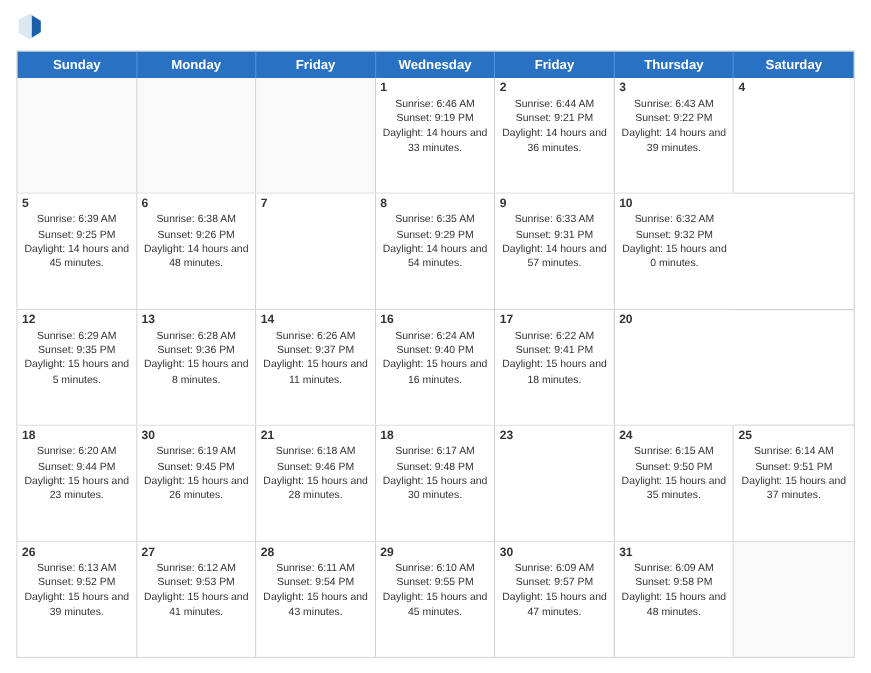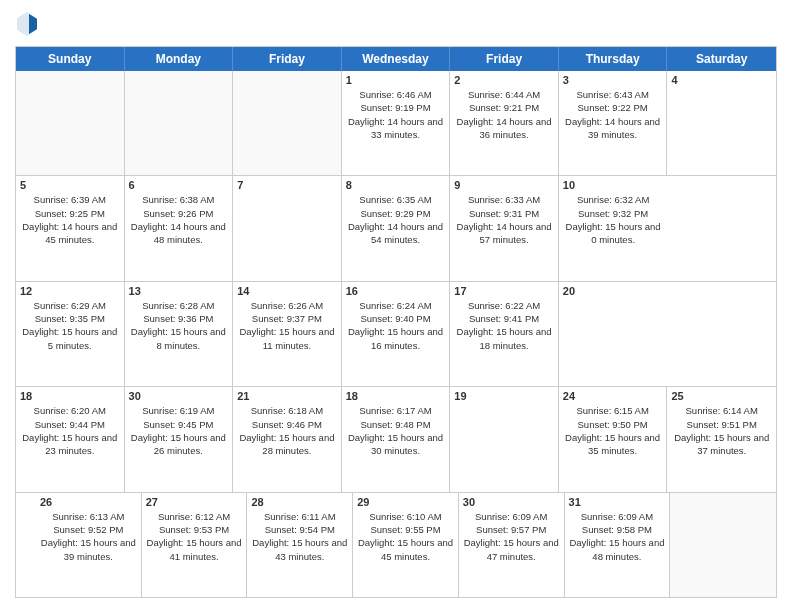--- a/index.html
+++ b/index.html
@@ -77,21 +77,21 @@
       display: flex;
       flex-direction: column;
       flex: 1;
     }
     .cal-row {
       display: grid;
       grid-template-columns: repeat(7, 1fr);
       flex: 1;
       border-bottom: 1px solid #ccc;
     }
-    .cal-row:last-child { border-bottom: none; margin-left: 20px; }
+    .cal-row:last-child { border-bottom: none; }
     .cal-cell {
       border-right: 1px solid #ccc;
       padding: 3px 4px;
       font-size: 9.5px;
       color: #333;
       vertical-align: top;
       background: #fff;
     }
     .cal-cell:last-child { border-right: none; }
     .cal-cell.empty { background: #f9f9f9; }
@@ -219,21 +219,21 @@
           </div>
           <div class="cal-cell">
             <div class="day-num">21</div>
             <div class="cell-info">Sunrise: 6:18 AM<br>Sunset: 9:46 PM<br>Daylight: 15 hours and 28 minutes.</div>
           </div>
           <div class="cal-cell">
             <div class="day-num">18</div>
             <div class="cell-info">Sunrise: 6:17 AM<br>Sunset: 9:48 PM<br>Daylight: 15 hours and 30 minutes.</div>
           </div>
           <div class="cal-cell">
-            <div class="day-num">19</div>
+            <div class="day-num">23</div>
           </div>
           <div class="cal-cell">
             <div class="day-num">24</div>
             <div class="cell-info">Sunrise: 6:15 AM<br>Sunset: 9:50 PM<br>Daylight: 15 hours and 35 minutes.</div>
           </div>
           <div class="cal-cell">
             <div class="day-num">25</div>
             <div class="cell-info">Sunrise: 6:14 AM<br>Sunset: 9:51 PM<br>Daylight: 15 hours and 37 minutes.</div>
           </div>
         </div>

